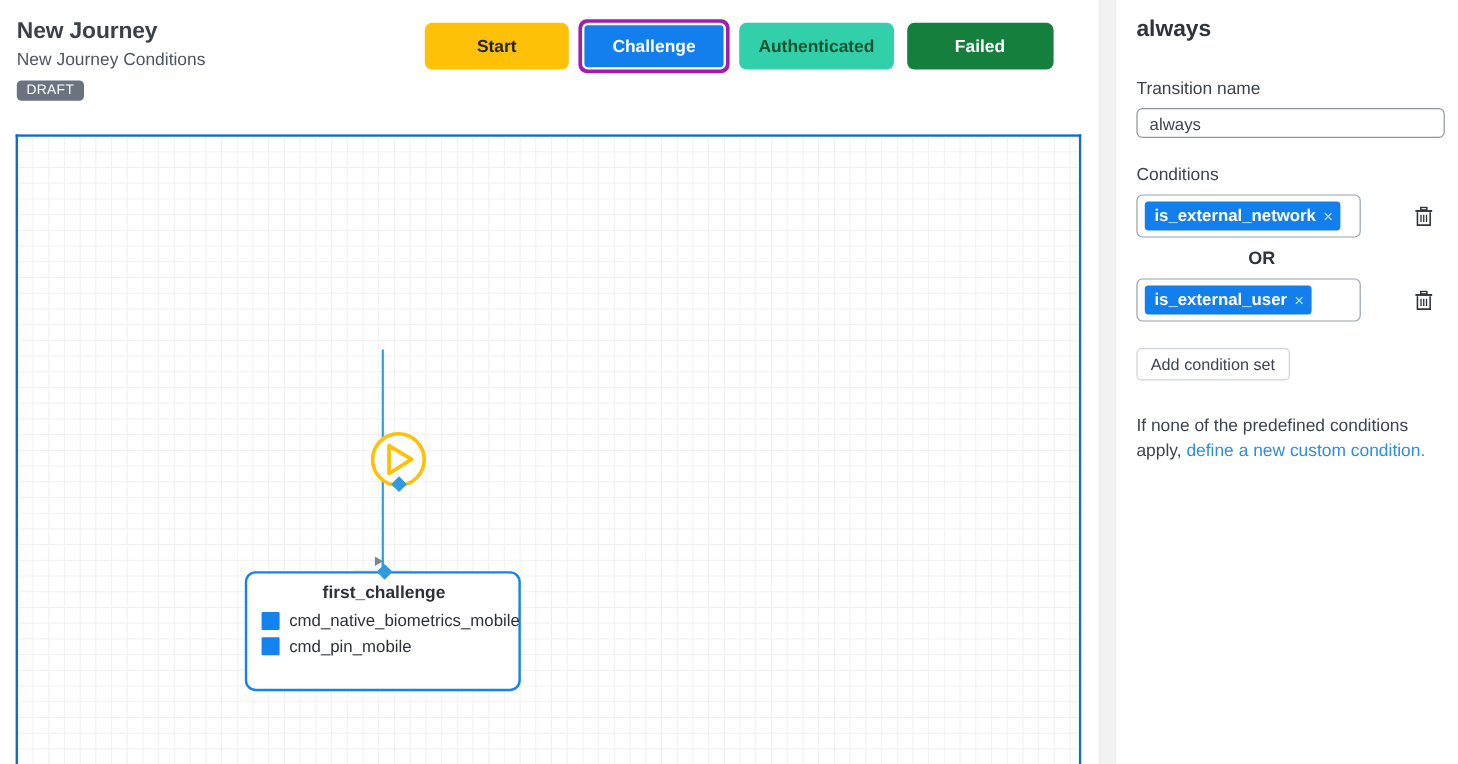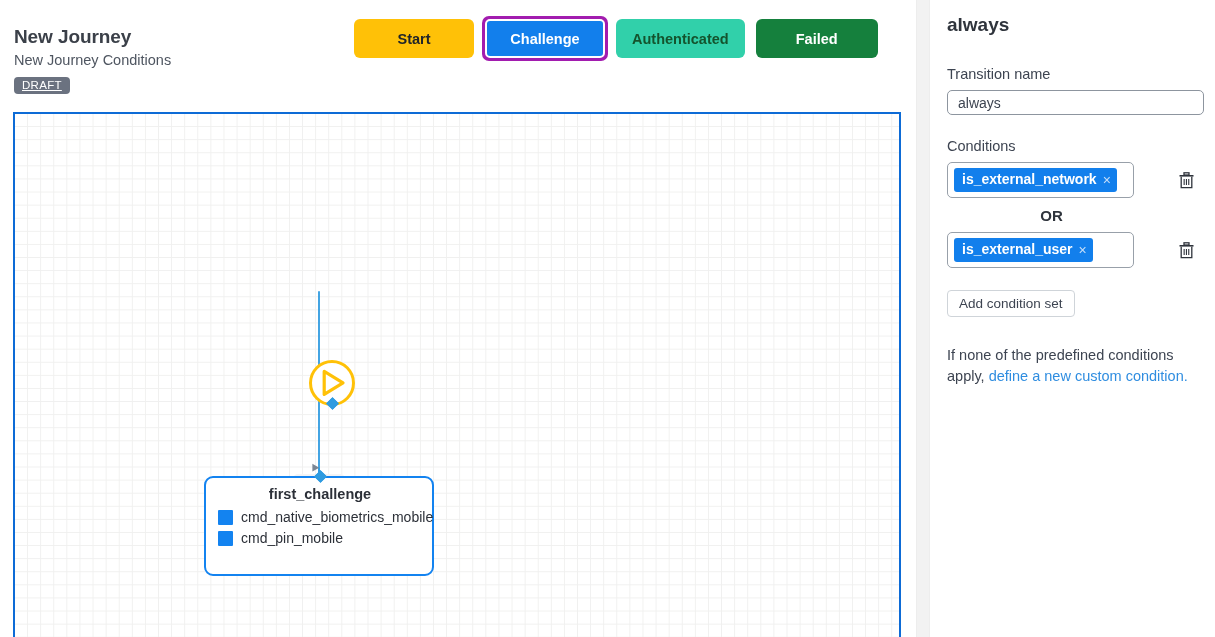--- a/index.html
+++ b/index.html
@@ -17,33 +17,33 @@
   
   #main {
     position: absolute; left: 0; top: 0;
     width: 916px; height: 637px;
     background: #fff;
   }
 
   
   #header { position: absolute; left: 0; top: 0; width: 916px; height: 100px; }
 
-  #title-block { position: absolute; left: 14px; top: 26px; }
+  #title-block { position: absolute; left: 14px; top: 16px; }
   #page-title {
     font-size: 19px; font-weight: bold; color: #3b4049;
     letter-spacing: -0.1px; line-height: 22px;
   }
   #page-subtitle {
     font-size: 14.5px; color: #4e5560; line-height: 20px; margin-top: 2px;
   }
   #status-badge {
     display: inline-block; margin-top: 7px;
     background: #6b7280; color: #ffffff;
     font-size: 11.5px; letter-spacing: 0.3px;
-    padding: 2px 8px 3px 8px; border-radius: 4px; text-decoration: underline;
+    padding: 2px 8px 3px 8px; border-radius: 4px;
   }
 
   
   #state-buttons {
     position: absolute; left: 354px; top: 19px;
     display: flex; align-items: flex-start; gap: 11px;
   }
   .state-btn {
     border: none; cursor: pointer;
     height: 39px; border-radius: 6px;

